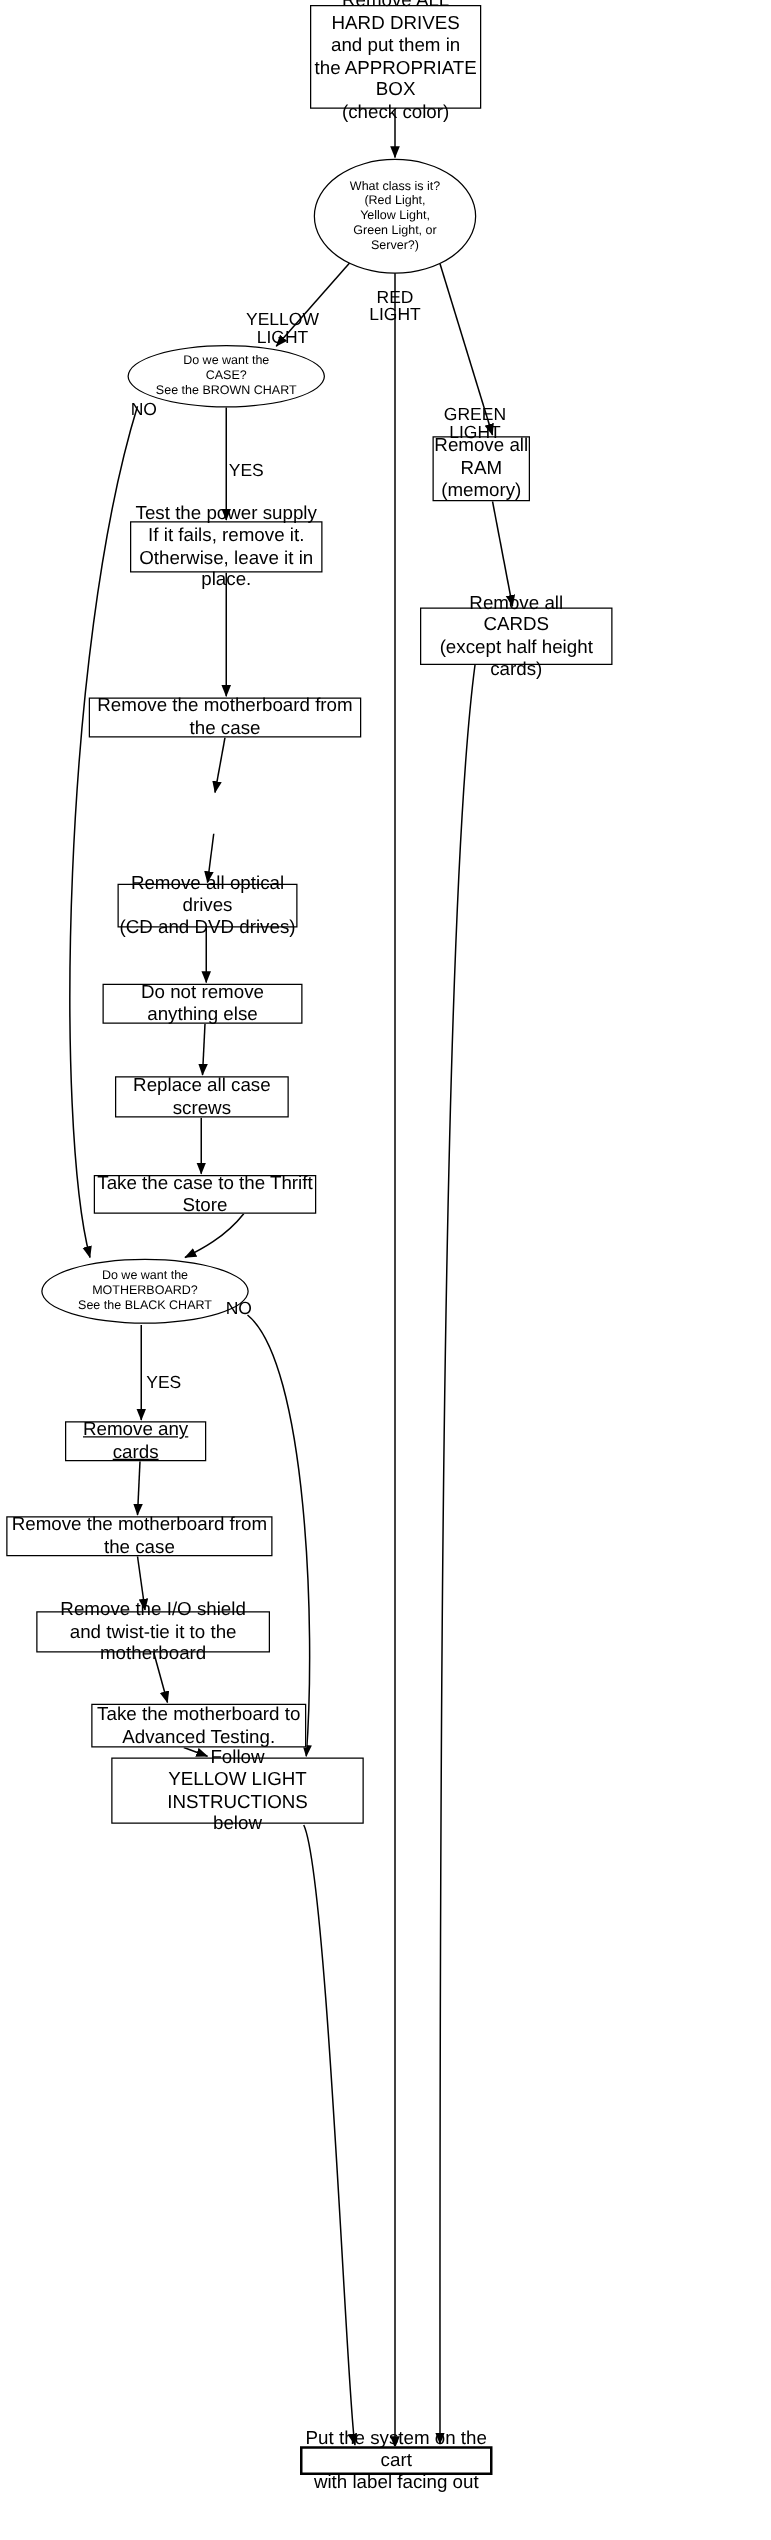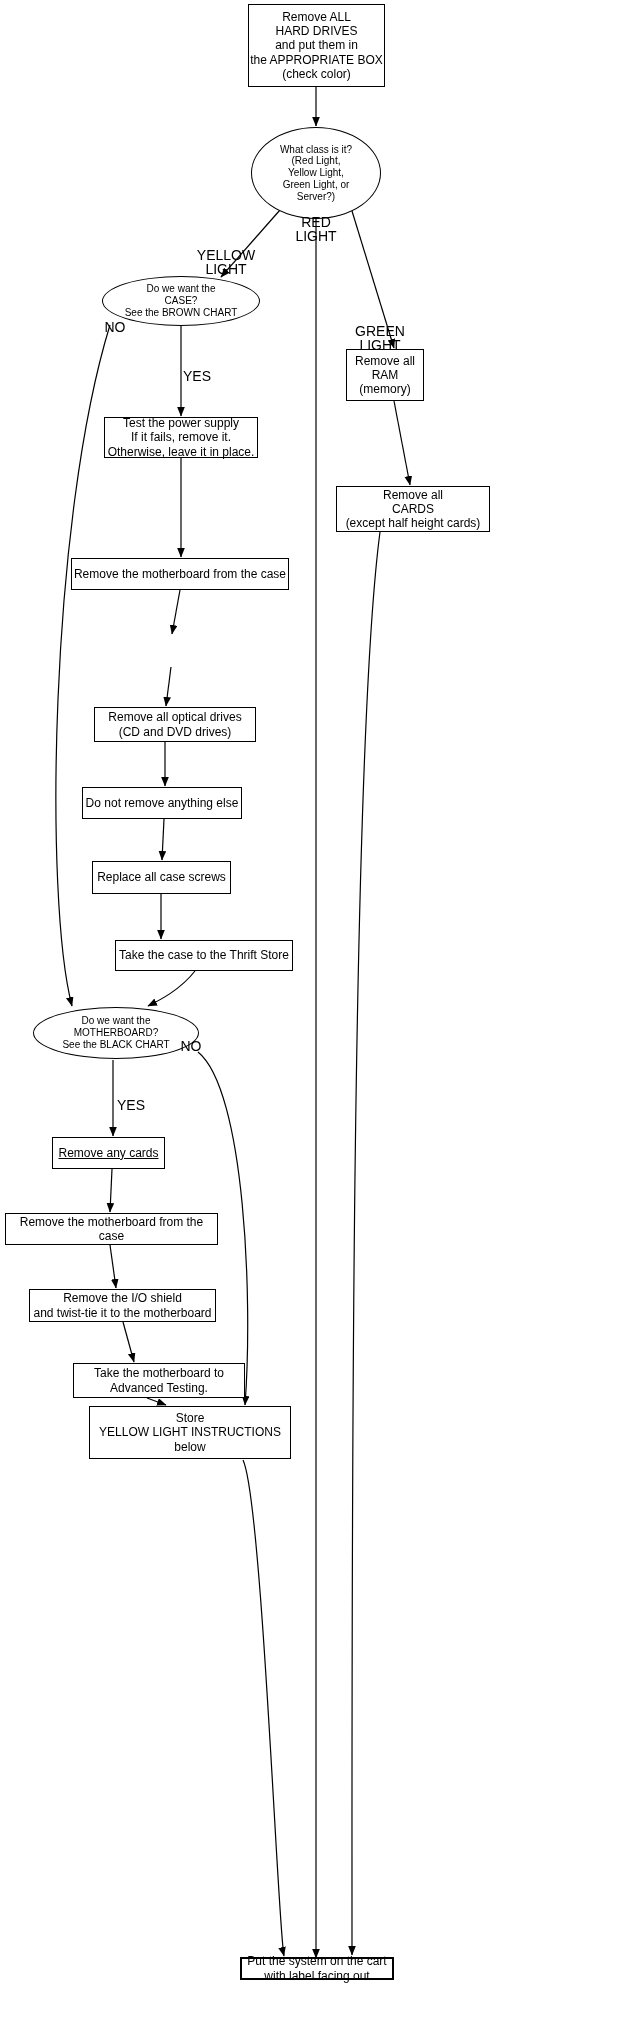--- a/index.html
+++ b/index.html
@@ -32,21 +32,21 @@
     display: flex;
     align-items: center;
     justify-content: center;
     text-align: center;
     line-height: 1.18;
     white-space: pre-line;
     background: #ffffff;
   }
   .box {
     border: 1px solid #000000;
-    font-size: 12px;
+    font-size: 15px;
   }
   .box.thick {
     border: 2px solid #000000;
   }
   .ellipse {
     border: 1px solid #000000;
     border-radius: 50%;
     font-size: 10px;
   }
   .edge-label {
@@ -141,54 +141,54 @@
 CARDS
 (except half height cards)</div>
 
   <div class="node box" style="left:104px; top:417px; width:154px; height:41px;">Test the power supply
 If it fails, remove it.
 Otherwise, leave it in place.</div>
 
   <div class="node box" style="left:71px; top:558px; width:218px; height:32px;">Remove the motherboard from the case</div>
 
 
-  <div class="node box" style="left:94px; top:707px; width:162px; height:35px;">Remove all optical drives
+  <div class="node box" style="left:94px; top:707px; width:144px; height:35px;">Remove all optical drives
 (CD and DVD drives)</div>
 
   <div class="node box" style="left:82px; top:787px; width:160px; height:32px;">Do not remove anything else</div>
 
   <div class="node box" style="left:92px; top:861px; width:139px; height:33px;">Replace all case screws</div>
 
-  <div class="node box" style="left:75px; top:940px; width:178px; height:31px;margin-left:40px;">Take the case to the Thrift Store</div>
+  <div class="node box" style="left:75px; top:940px; width:178px; height:31px;">Take the case to the Thrift Store</div>
 
   <div class="node ellipse" style="left:33px; top:1007px; width:166px; height:52px;">Do we want the
 MOTHERBOARD?
 See the BLACK CHART</div>
 
   <div class="node box" style="left:52px; top:1137px; width:113px; height:32px;text-decoration:underline;">Remove any cards</div>
 
   <div class="node box" style="left:5px; top:1213px; width:213px; height:32px;">Remove the motherboard from the case</div>
 
   <div class="node box" style="left:29px; top:1289px; width:187px; height:33px;">Remove the I/O shield
 and twist-tie it to the motherboard</div>
 
   <div class="node box" style="left:73px; top:1363px; width:172px; height:35px;">Take the motherboard to
 Advanced Testing.</div>
 
-  <div class="node box" style="left:89px; top:1406px; width:202px; height:53px;">Store
+  <div class="node box" style="left:89px; top:1406px; width:202px; height:53px;">Follow
 YELLOW LIGHT INSTRUCTIONS
 below</div>
 
   <div class="node box thick" style="left:240px; top:1957px; width:154px; height:23px;">Put the system on the cart
 with label facing out</div>
 
   <div class="edge-label" style="left:190px; top:248px; width:72px;">YELLOW
 LIGHT</div>
 
-  <div class="edge-label" style="left:285px; top:215px; width:62px;">RED
+  <div class="edge-label" style="left:285px; top:230px; width:62px;">RED
 LIGHT</div>
 
   <div class="edge-label" style="left:348px; top:324px; width:64px;">GREEN
 LIGHT</div>
 
   <div class="edge-label" style="left:100px; top:320px; width:30px;">NO</div>
 
   <div class="edge-label" style="left:178px; top:369px; width:38px;">YES</div>
 
   <div class="edge-label" style="left:176px; top:1039px; width:30px;">NO</div>

